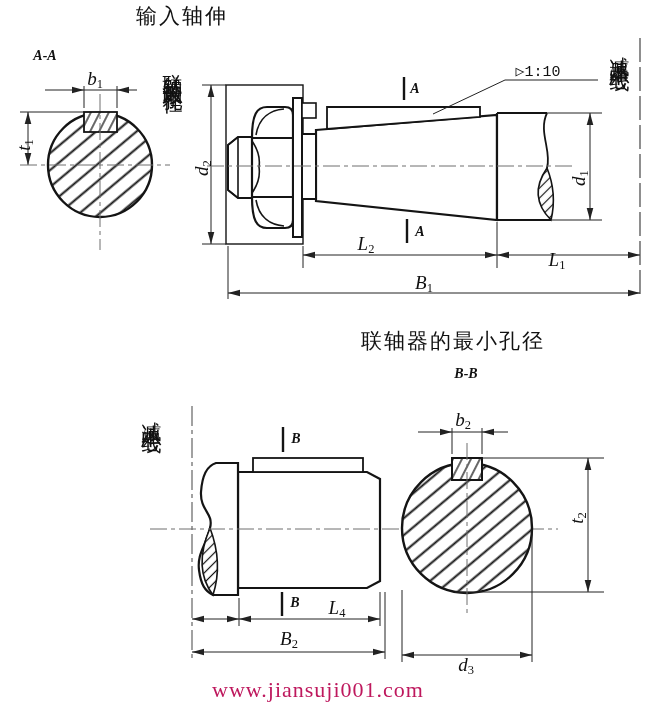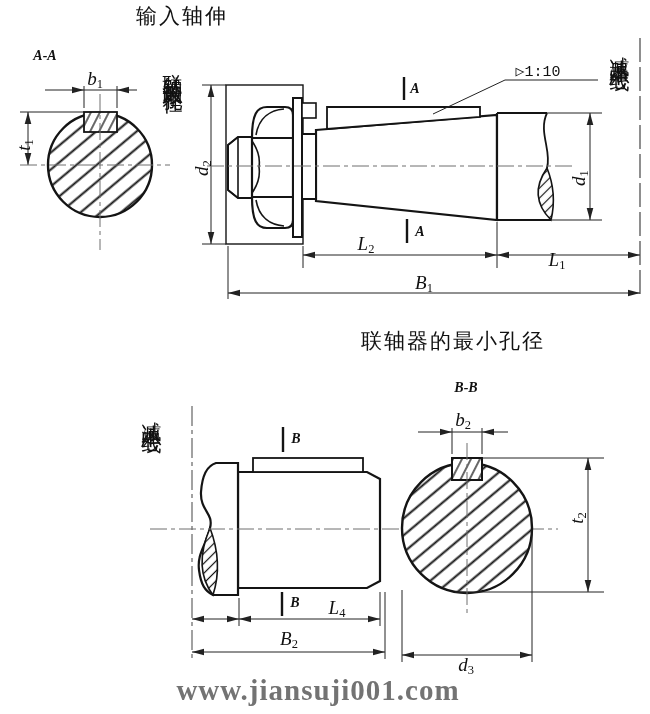--- a/index.html
+++ b/index.html
@@ -10,21 +10,21 @@
        font-family:"Liberation Serif",serif;}
   .dim{font-style:italic;font-size:19px;}
   .dim sub{font-style:normal;font-size:12.5px;vertical-align:-3px;}
   .rot{transform:translate(-50%,-50%) rotate(-90deg);}
   .cjk{font-size:21px;letter-spacing:2px;}
   .sec{font-style:italic;font-size:14px;font-weight:bold;}
   .taper{font-size:15px;font-family:Liberation Mono, monospace;}
   .vlbl{position:absolute;transform:translateX(-50%);writing-mode:vertical-rl;
         text-orientation:upright;font-size:20px;letter-spacing:3px;color:#111;
         font-family:"Liberation Serif",serif;line-height:1;}
-  .watermark{font-size:29px;color:#737373;letter-spacing:1px;font-weight:bold;}
+  .watermark{font-size:22px;color:#be185d;letter-spacing:1px;}
 </style>
 </head>
 <body>
 
 <div id="stage">
 
 <svg id="drawing" width="650" height="714" viewBox="0 0 650 714">
   <defs>
     <marker id="arr" markerWidth="14" markerHeight="10" refX="13" refY="5" orient="auto-start-reverse" markerUnits="userSpaceOnUse">
       <path d="M1,1.7 L13,5 L1,8.3 Z" fill="#222"></path>
@@ -182,21 +182,21 @@
 
   <div class="lbl taper" style="left:538px;top:71px">▷1:10</div>
   <div class="lbl sec" style="left:415px;top:89px">A</div>
   <div class="lbl sec" style="left:420px;top:232px">A</div>
 
   <div class="vlbl" style="left:173px;top:58px">联轴器的最小孔径</div>
   <div class="vlbl" style="left:620px;top:41px">减速器中心线</div>
   <div class="vlbl" style="left:152px;top:406px">减速中心线</div>
 
   <div class="lbl cjk" style="left:453px;top:341px">联轴器的最小孔径</div>
-  <div class="lbl sec" style="left:466px;top:388px">B-B</div>
+  <div class="lbl sec" style="left:466px;top:374px">B-B</div>
 
   <div class="lbl sec" style="left:296px;top:439px">B</div>
   <div class="lbl sec" style="left:295px;top:603px">B</div>
 
   <div class="lbl dim" style="left:337px;top:609px"><span>L</span><sub>4</sub></div>
   <div class="lbl dim" style="left:289px;top:640px"><span>B</span><sub>2</sub></div>
   <div class="lbl dim" style="left:463px;top:421px"><span>b</span><sub>2</sub></div>
   <div class="lbl dim rot" style="left:578px;top:518px"><span>t</span><sub>2</sub></div>
   <div class="lbl dim" style="left:466px;top:666px"><span>d</span><sub>3</sub></div>
 

